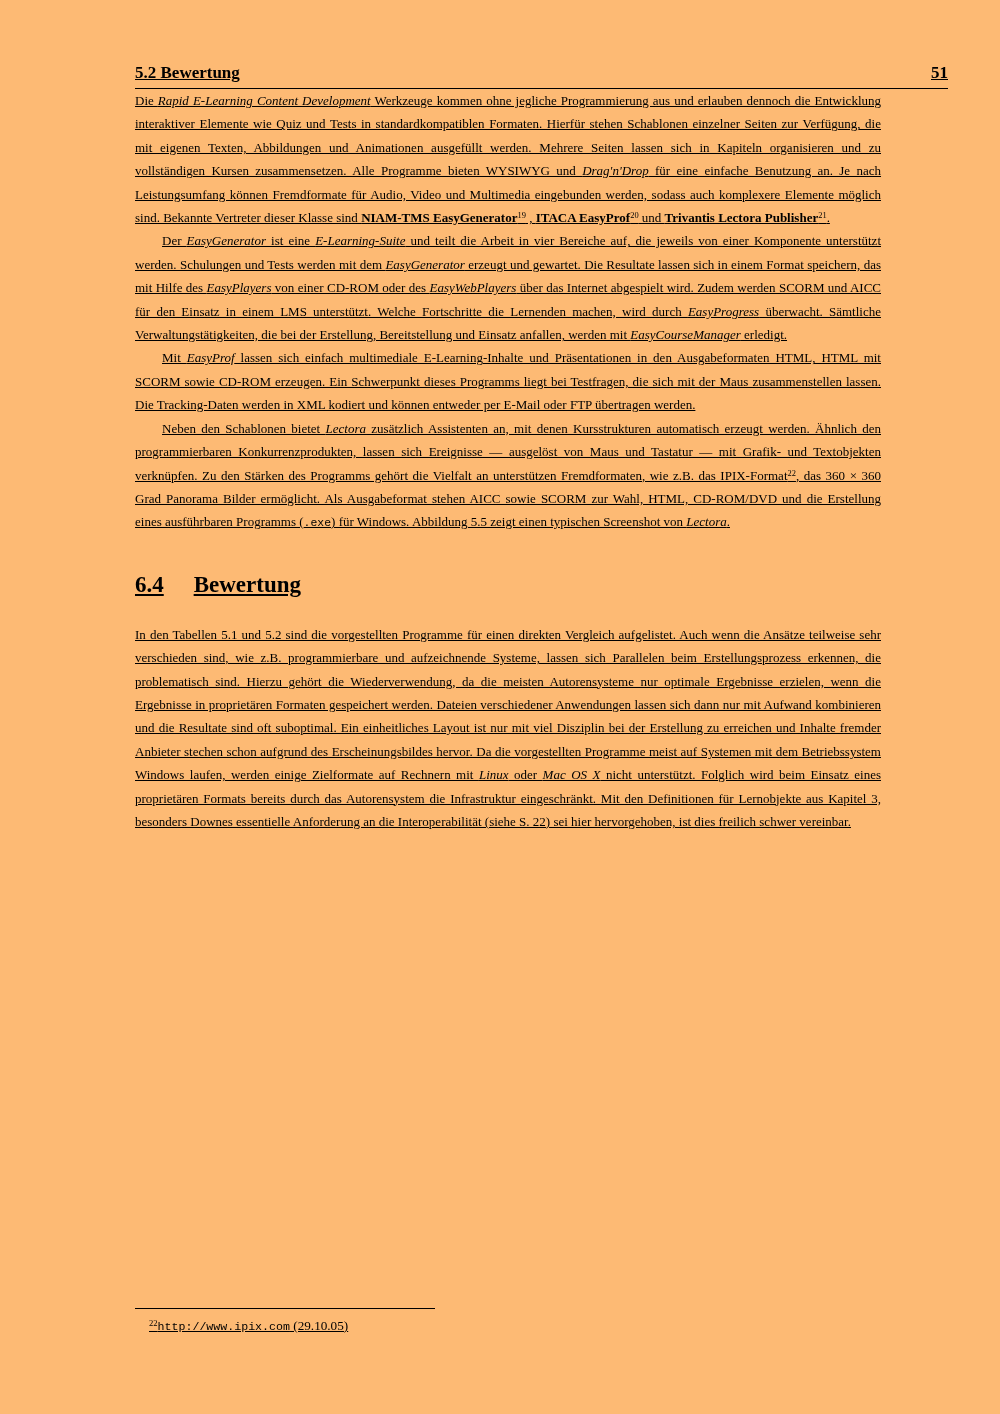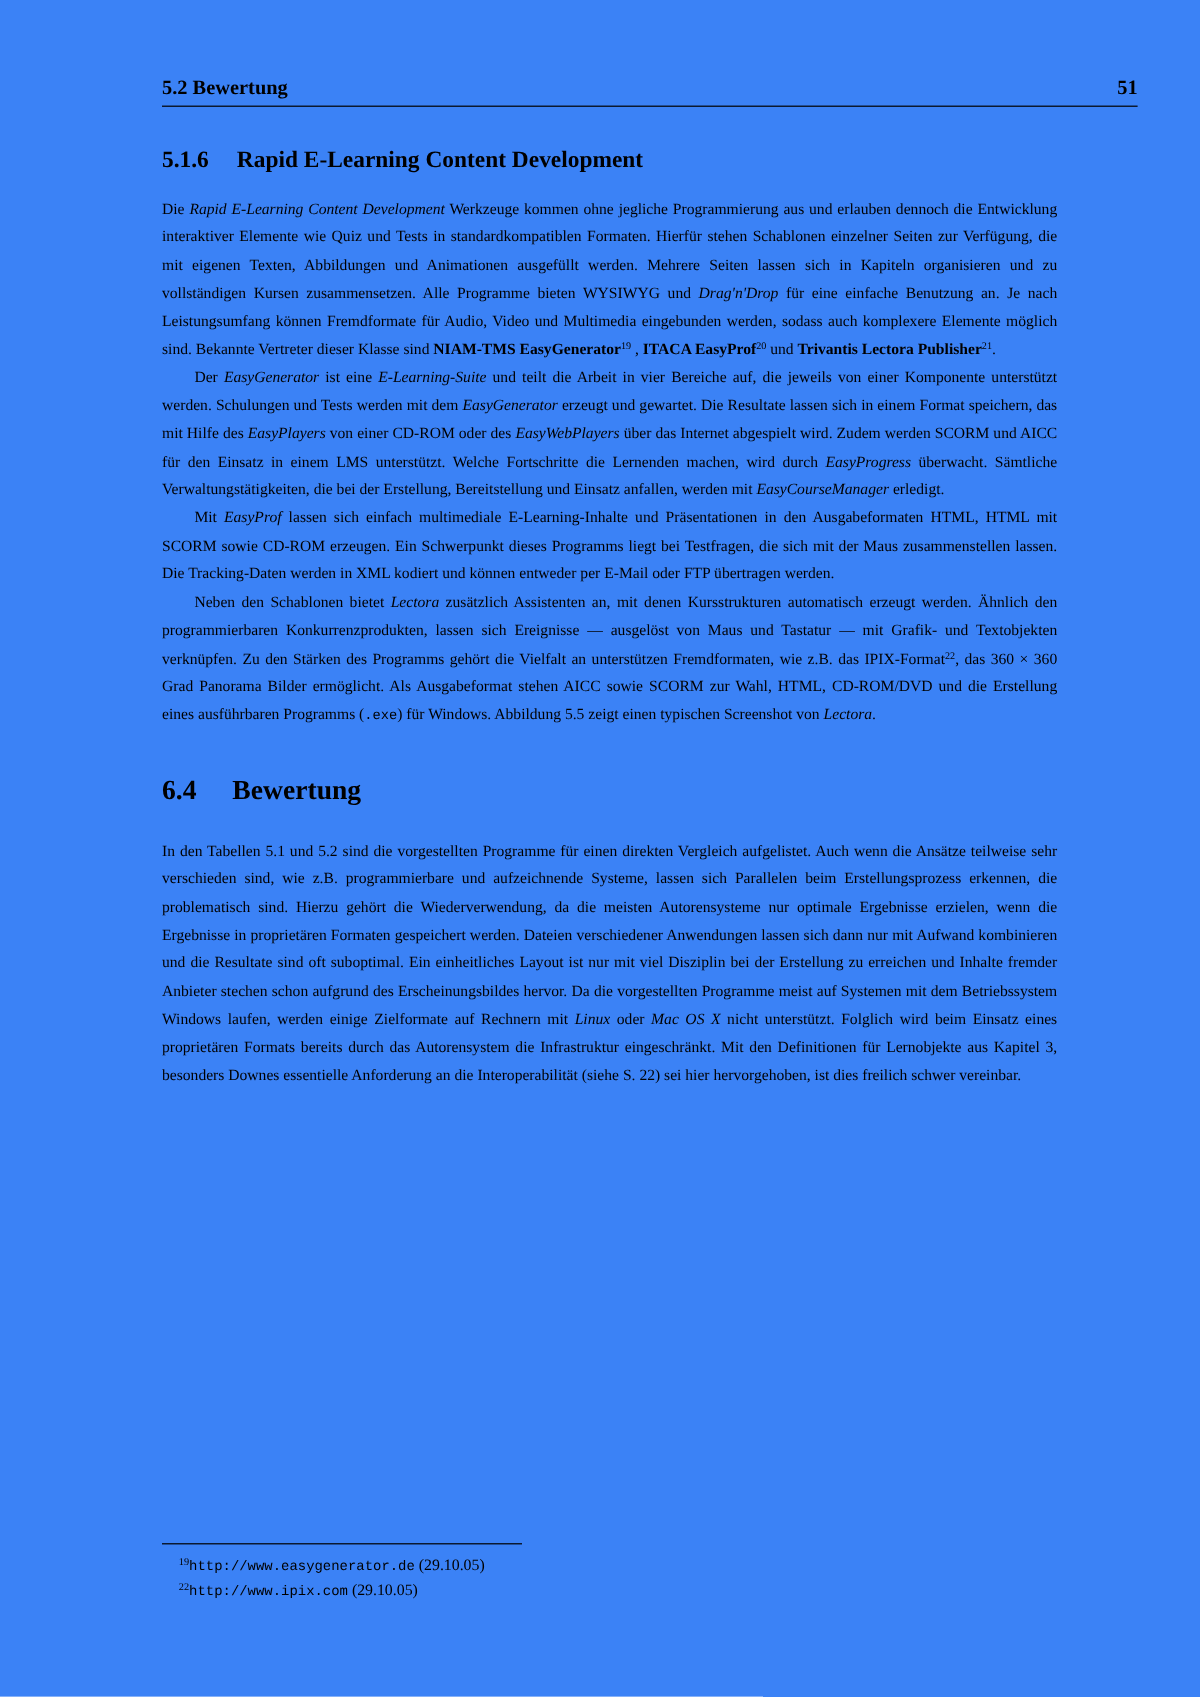--- a/index.html
+++ b/index.html
@@ -6,27 +6,28 @@
   html, body {
     margin: 0;
     padding: 0;
     background: #ffffff;
   }
   .page {
     position: relative;
     box-sizing: border-box;
     width: 1000px;
     height: 1414px;
-    background: #3b82f6;
+    background: #fdba74;
     color: #000000;
     font-family: "Liberation Serif", "DejaVu Serif", serif;
     padding: 64px 52px 78px 135px;
     display: flex;
     flex-direction: column;
     overflow: hidden;
+    text-decoration: underline;
   }
   .running-header {
     width: 813px;
     display: flex;
     justify-content: space-between;
     align-items: baseline;
     font-weight: bold;
     font-size: 17px;
     line-height: 18px;
   }
@@ -97,36 +98,32 @@
 <div class="page">
 
   <header class="running-header">
     <span>5.2 Bewertung</span>
     <span>51</span>
   </header>
   <hr class="header-rule">
 
   <main>
 
-    <h2 class="subsection">
-      <span class="sec-num">5.1.6</span><span>Rapid E-Learning Content Development</span>
-    </h2>
 
     <p class="para"><span>Die </span><em>Rapid E-Learning Content Development</em><span> Werkzeuge kommen ohne jegliche Programmierung aus und erlauben dennoch die Entwicklung interaktiver Elemente wie Quiz und Tests in standardkompatiblen Formaten. Hierfür stehen Schablonen einzelner Seiten zur Verfügung, die mit eigenen Texten, Abbildungen und Animationen ausgefüllt werden. Mehrere Seiten lassen sich in Kapiteln organisieren und zu vollständigen Kursen zusammensetzen. Alle Programme bieten WYSIWYG und </span><em>Drag'n'Drop</em><span> für eine einfache Benutzung an. Je nach Leistungsumfang können Fremdformate für Audio, Video und Multimedia eingebunden werden, sodass auch komplexere Elemente möglich sind. Bekannte Vertreter dieser Klasse sind </span><strong>NIAM-TMS EasyGenerator</strong><sup>19</sup><span> , </span><strong>ITACA EasyProf</strong><sup>20</sup><span> und </span><strong>Trivantis Lectora Publisher</strong><sup>21</sup><span>.</span></p>
     <p class="para indent"><span>Der </span><em>EasyGenerator</em><span> ist eine </span><em>E-Learning-Suite</em><span> und teilt die Arbeit in vier Bereiche auf, die jeweils von einer Komponente unterstützt werden. Schulungen und Tests werden mit dem </span><em>EasyGenerator</em><span> erzeugt und gewartet. Die Resultate lassen sich in einem Format speichern, das mit Hilfe des </span><em>EasyPlayers</em><span> von einer CD-ROM oder des </span><em>EasyWebPlayers</em><span> über das Internet abgespielt wird. Zudem werden SCORM und AICC für den Einsatz in einem LMS unterstützt. Welche Fortschritte die Lernenden machen, wird durch </span><em>EasyProgress</em><span> überwacht. Sämtliche Verwaltungstätigkeiten, die bei der Erstellung, Bereitstellung und Einsatz anfallen, werden mit </span><em>EasyCourseManager</em><span> erledigt.</span></p>
     <p class="para indent"><span>Mit </span><em>EasyProf</em><span> lassen sich einfach multimediale E-Learning-Inhalte und Präsentationen in den Ausgabeformaten HTML, HTML mit SCORM sowie CD-ROM erzeugen. Ein Schwerpunkt dieses Programms liegt bei Testfragen, die sich mit der Maus zusammenstellen lassen. Die Tracking-Daten werden in XML kodiert und können entweder per E-Mail oder FTP übertragen werden.</span></p>
     <p class="para indent"><span>Neben den Schablonen bietet </span><em>Lectora</em><span> zusätzlich Assistenten an, mit denen Kursstrukturen automatisch erzeugt werden. Ähnlich den programmierbaren Konkurrenzprodukten, lassen sich Ereignisse — ausgelöst von Maus und Tastatur — mit Grafik- und Textobjekten verknüpfen. Zu den Stärken des Programms gehört die Vielfalt an unterstützen Fremdformaten, wie z.B. das IPIX-Format</span><sup>22</sup><span>, das 360 × 360 Grad Panorama Bilder ermöglicht. Als Ausgabeformat stehen AICC sowie SCORM zur Wahl, HTML, CD-ROM/DVD und die Erstellung eines ausführbaren Programms (</span><code>.exe</code><span>) für Windows. Abbildung 5.5 zeigt einen typischen Screenshot von </span><em>Lectora</em><span>.</span></p>
 
     <h1 class="section">
       <span class="sec-num">6.4</span><span>Bewertung</span>
     </h1>
 
     <p class="para"><span>In den Tabellen 5.1 und 5.2 sind die vorgestellten Programme für einen direkten Vergleich aufgelistet. Auch wenn die Ansätze teilweise sehr verschieden sind, wie z.B. programmierbare und aufzeichnende Systeme, lassen sich Parallelen beim Erstellungsprozess erkennen, die problematisch sind. Hierzu gehört die Wiederverwendung, da die meisten Autorensysteme nur optimale Ergebnisse erzielen, wenn die Ergebnisse in proprietären Formaten gespeichert werden. Dateien verschiedener Anwendungen lassen sich dann nur mit Aufwand kombinieren und die Resultate sind oft suboptimal. Ein einheitliches Layout ist nur mit viel Disziplin bei der Erstellung zu erreichen und Inhalte fremder Anbieter stechen schon aufgrund des Erscheinungsbildes hervor. Da die vorgestellten Programme meist auf Systemen mit dem Betriebssystem Windows laufen, werden einige Zielformate auf Rechnern mit </span><em>Linux</em><span> oder </span><em>Mac OS X</em><span> nicht unterstützt. Folglich wird beim Einsatz eines proprietären Formats bereits durch das Autorensystem die Infrastruktur eingeschränkt. Mit den Definitionen für Lernobjekte aus Kapitel 3, besonders Downes essentielle Anforderung an die Interoperabilität (siehe S. 22) sei hier hervorgehoben, ist dies freilich schwer vereinbar.</span></p>
 
   </main>
 
   <div class="footnotes">
     <hr class="footnote-rule">
-    <div class="footnote"><sup>19</sup><code>http://www.easygenerator.de</code><span> (29.10.05)</span></div>
     <div class="footnote"><sup>22</sup><code>http://www.ipix.com</code><span> (29.10.05)</span></div>
   </div>
 
 </div>
 
 </body></html>

